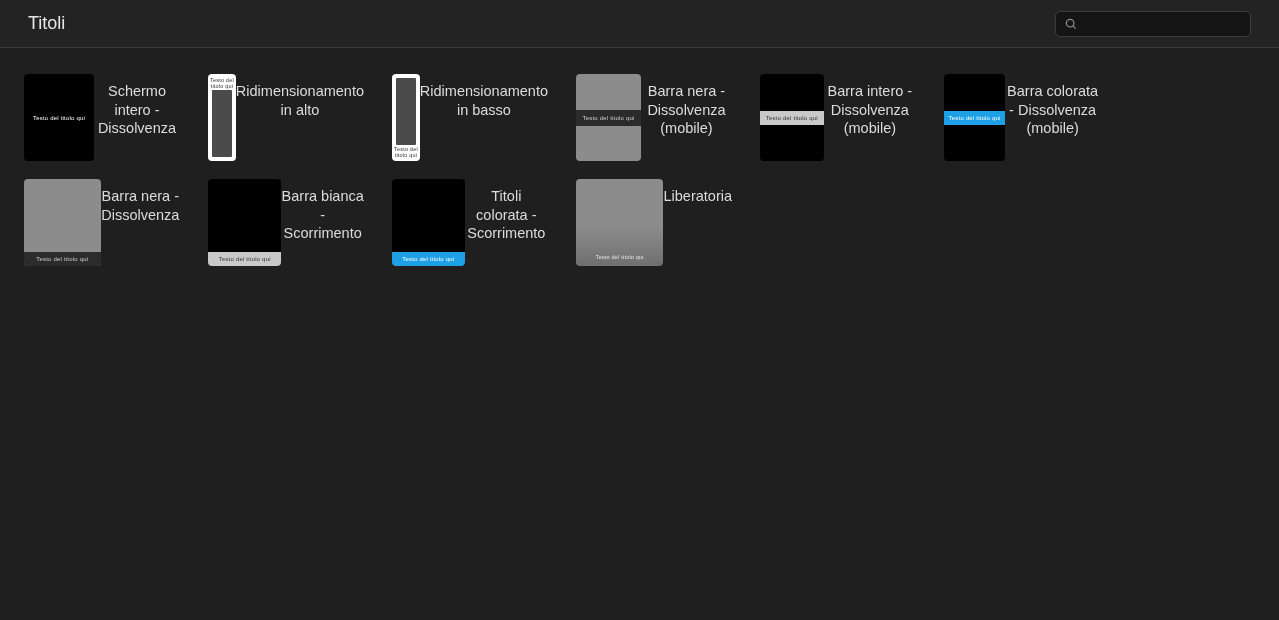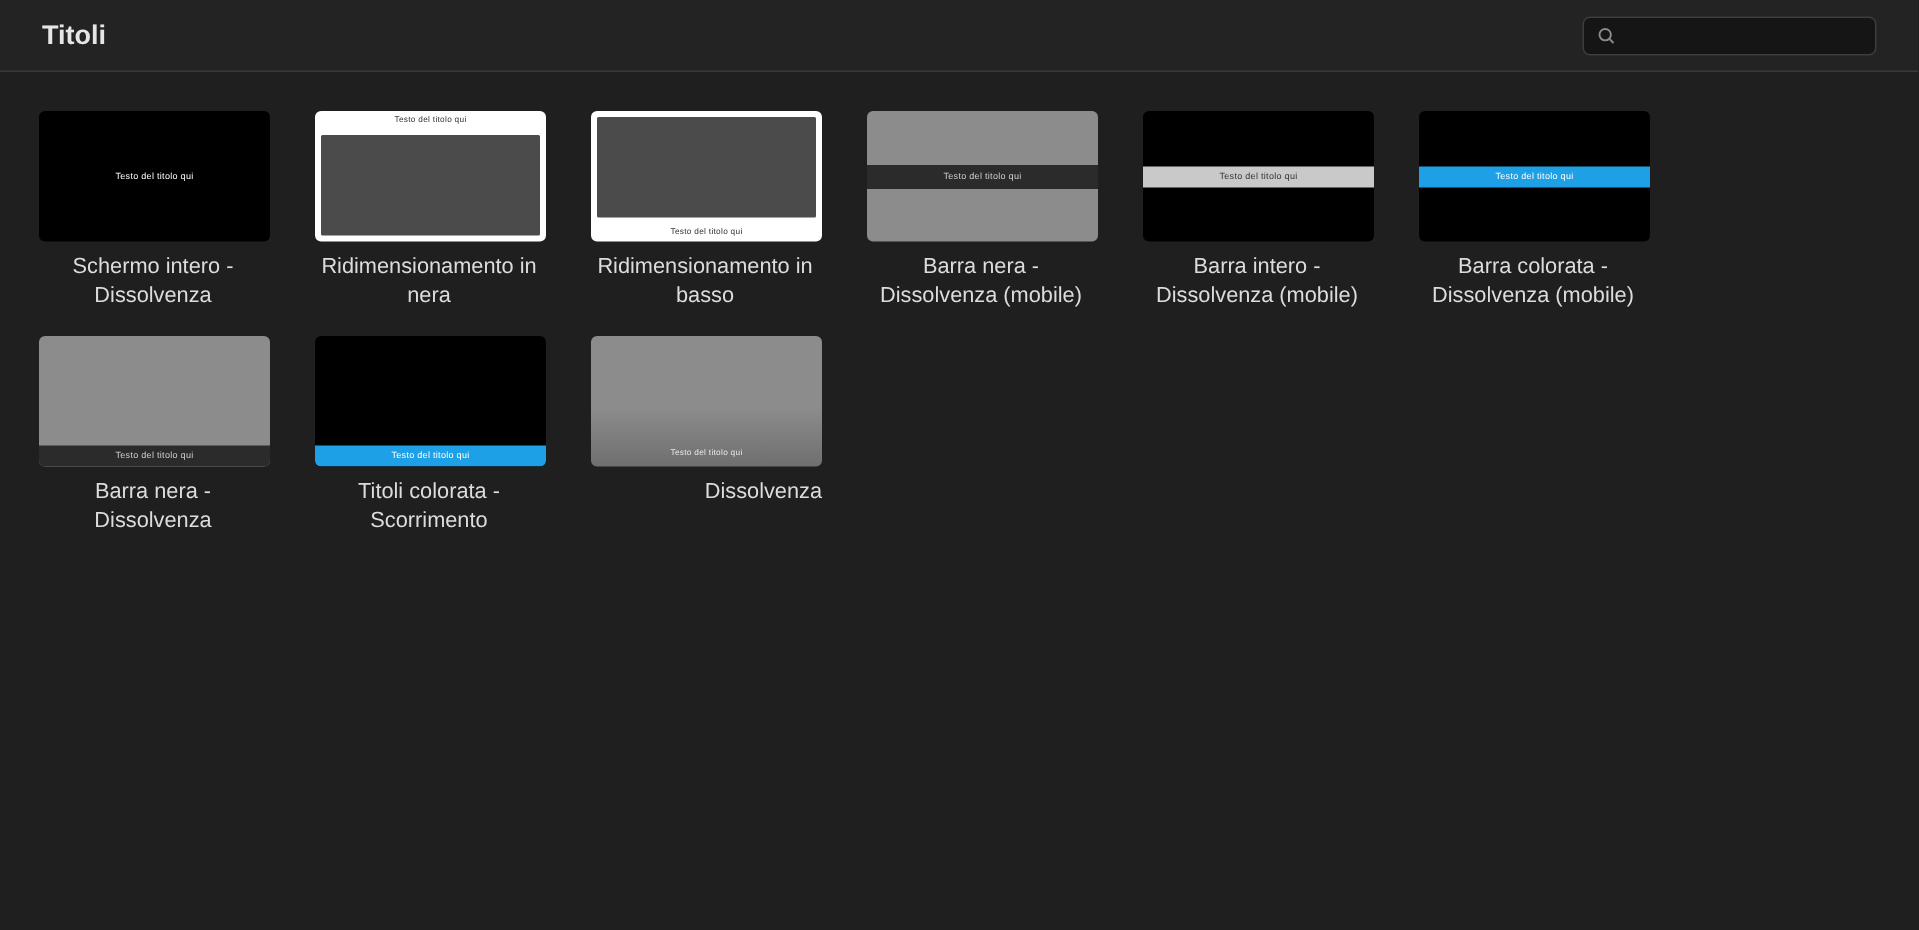--- a/index.html
+++ b/index.html
@@ -10,21 +10,21 @@
     height: 48px;
     display: flex;
     align-items: center;
     justify-content: space-between;
     padding: 0 28px 0 28px;
     border-bottom: 1px solid #3a3a3a;
     background: #232323;
   }
   .header-title {
     font-size: 18px;
-    font-weight: 700;
+    font-weight: 400;
     color: #e5e5e5;
   }
   .search-wrap {
     display: flex;
     align-items: center;
     width: 196px;
     height: 26px;
     background: #151515;
     border: 1px solid #3d3d3d;
     border-radius: 5px;
@@ -46,22 +46,22 @@
   .grid {
     padding: 26px 24px;
     display: flex;
     flex-wrap: wrap;
     gap: 18px 28px;
     align-content: flex-start;
   }
   .tile {
     width: 156px;
     display: flex;
-    flex-direction: column;
-    align-items: flex-end;
+    flex-direction: row;
+    align-items: flex-start;
     cursor: pointer;
   }
   .thumb {
     width: 154px;
     height: 87px;
     border-radius: 4px;
     overflow: hidden;
     position: relative;
     background: #000;
   }
@@ -157,21 +157,21 @@
     </div>
     <div class="tile-label">Schermo intero - Dissolvenza</div>
   </div>
 
 
   <div class="tile">
     <div class="thumb t-resize-top">
       <div class="placeholder-text">Testo del titolo qui</div>
       <div class="inner"></div>
     </div>
-    <div class="tile-label">Ridimensionamento in nera</div>
+    <div class="tile-label">Ridimensionamento in alto</div>
   </div>
 
   <div class="tile">
     <div class="thumb t-resize-bottom">
       <div class="inner"></div>
       <div class="placeholder-text">Testo del titolo qui</div>
     </div>
     <div class="tile-label">Ridimensionamento in basso</div>
   </div>
 
@@ -204,30 +204,38 @@
 
   <div class="tile">
     <div class="thumb t-blackbar-bot">
       <div class="bar">
           <div class="placeholder-text">Testo del titolo qui</div>
         </div>
     </div>
     <div class="tile-label">Barra nera - Dissolvenza</div>
   </div>
 
+  <div class="tile">
+    <div class="thumb t-whitebar-bot">
+      <div class="bar">
+          <div class="placeholder-text">Testo del titolo qui</div>
+        </div>
+    </div>
+    <div class="tile-label">Barra bianca - Scorrimento</div>
+  </div>
 
   <div class="tile">
     <div class="thumb t-colorbar-bot">
       <div class="bar">
           <div class="placeholder-text">Testo del titolo qui</div>
         </div>
     </div>
     <div class="tile-label">Titoli colorata - Scorrimento</div>
   </div>
 
   <div class="tile">
     <div class="thumb t-liberatoria">
       <div class="placeholder-text">Testo del titolo qui</div>
     </div>
-    <div class="tile-label">Dissolvenza</div>
+    <div class="tile-label">Liberatoria</div>
   </div>
 
 </div>
 
 </body></html>

